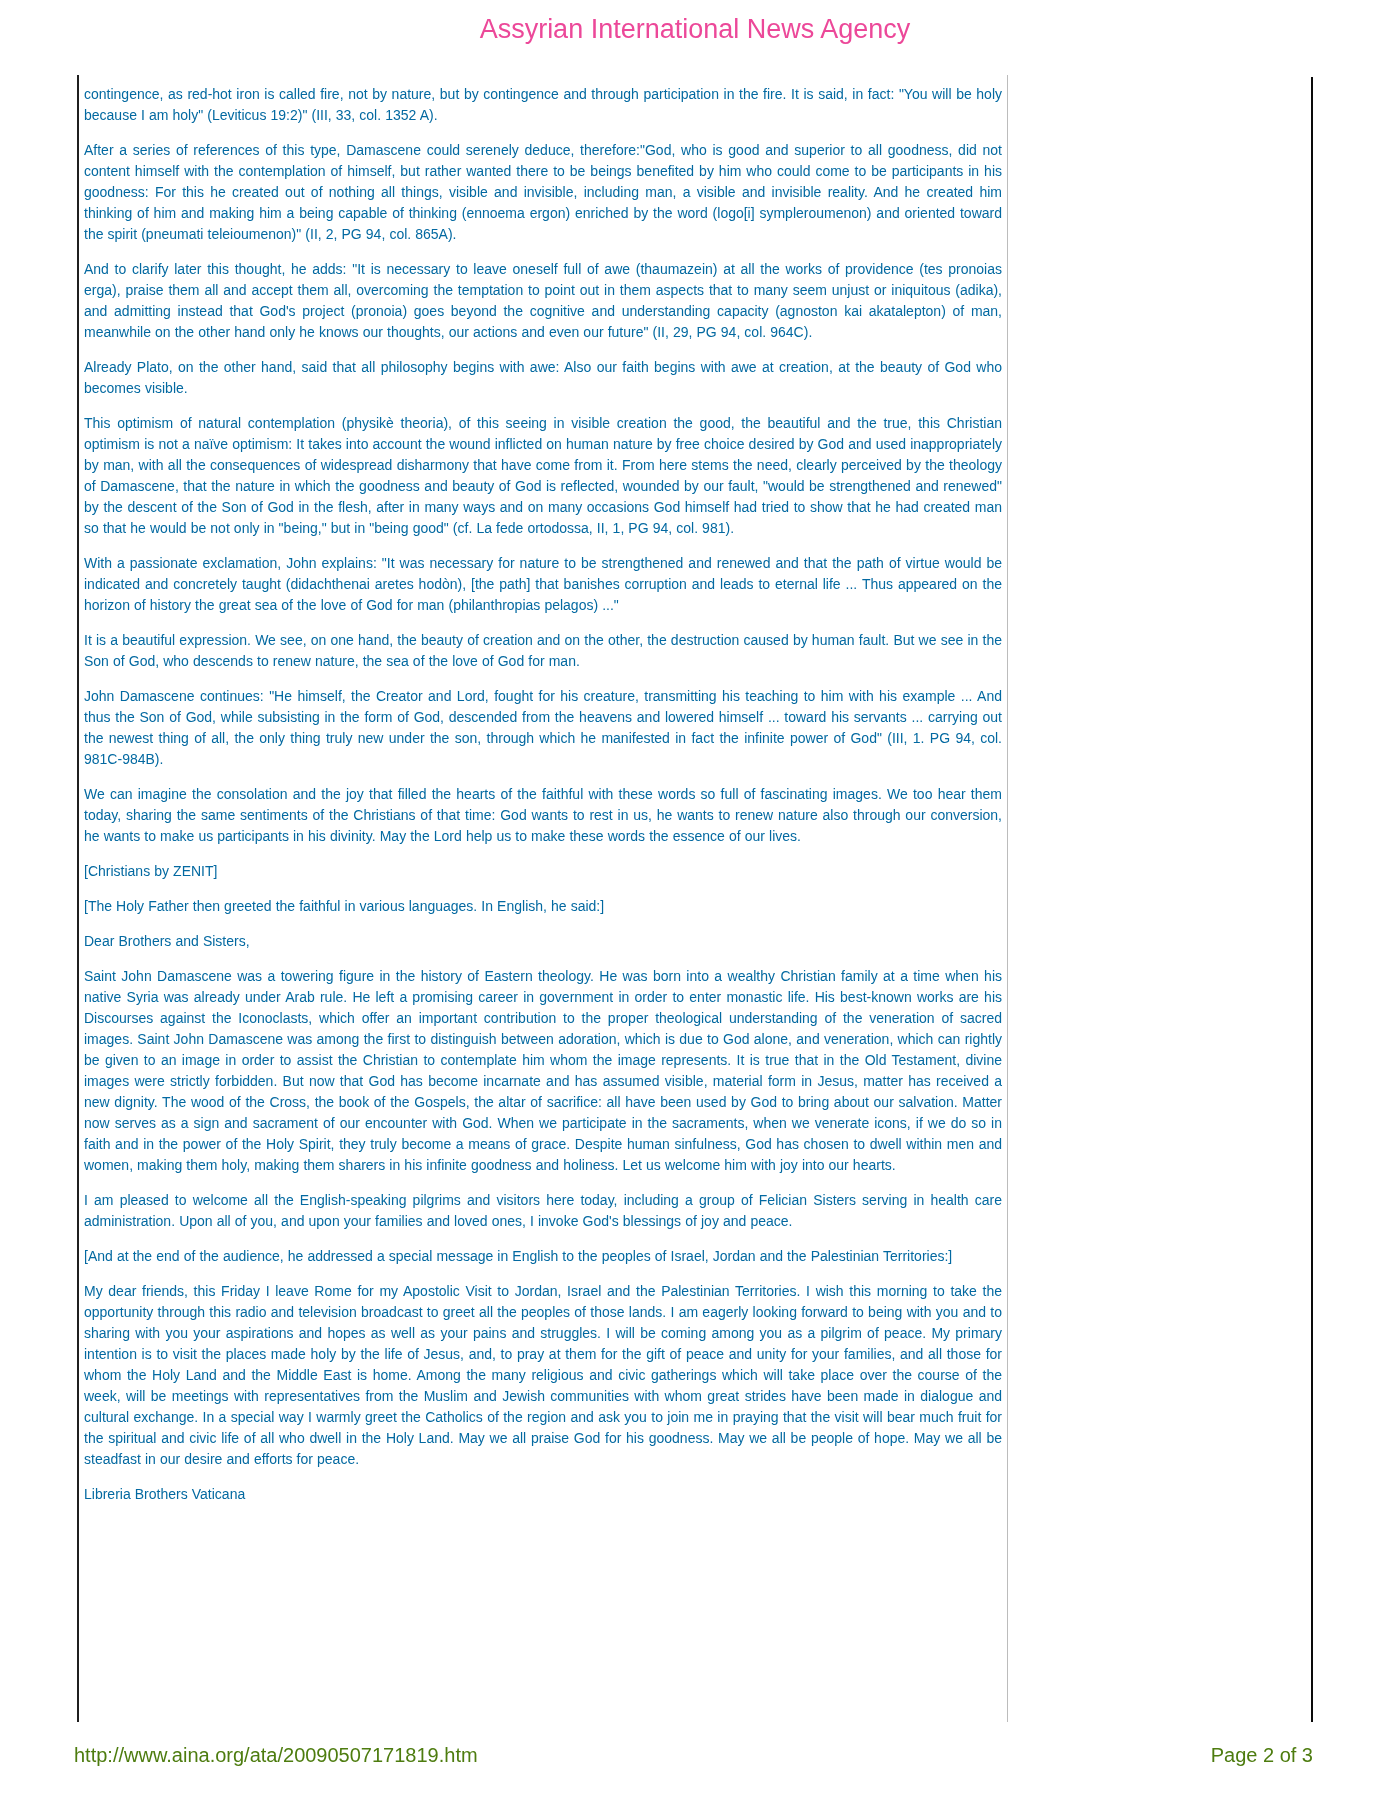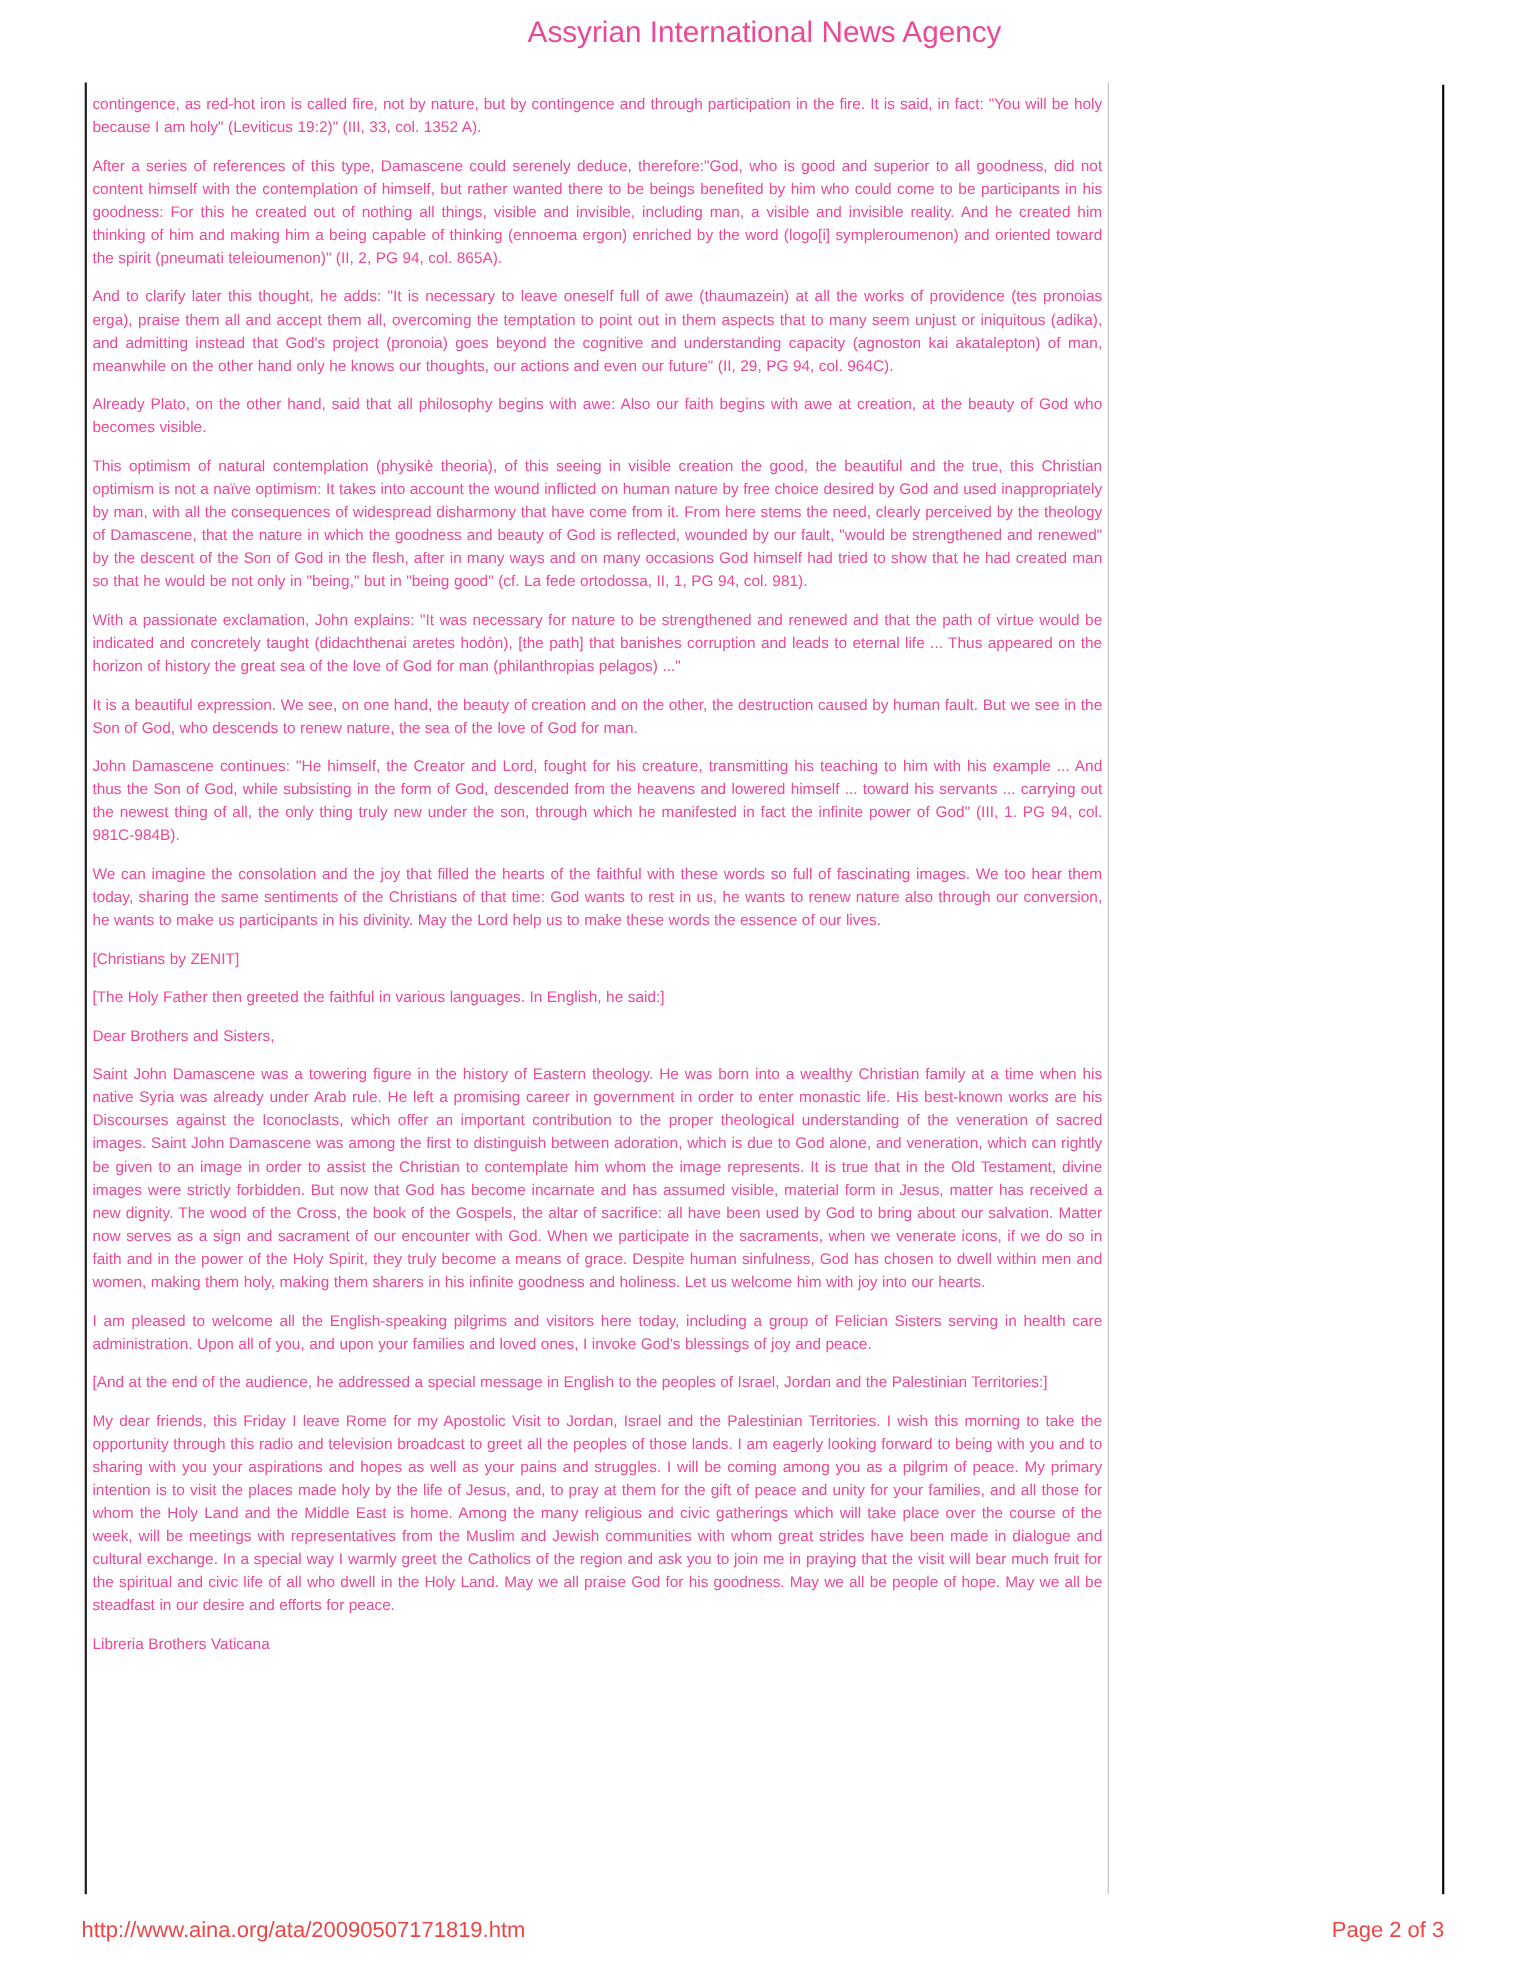--- a/index.html
+++ b/index.html
@@ -41,21 +41,21 @@
   }
   .article-body {
     width: 918px;
   }
   .para {
     margin: 0 0 14px 0;
     font-size: 14px;
     line-height: 21px;
     text-align: justify;
     word-spacing: 0.2px;
-    color: #ec4899;
+    color: #0369a1;
   }
   .para:last-child {
     text-align: left;
   }
   .side-cell {
     position: absolute;
     left: 1008px;
     top: 77px;
     width: 305px;
     height: 1645px;
@@ -64,21 +64,21 @@
   }
   .footer {
     position: absolute;
     left: 74px;
     top: 1744px;
     width: 1239px;
     display: flex;
     justify-content: space-between;
     align-items: baseline;
     font-size: 20px;
-    color: #ef4444;
+    color: #4d7c0f;
   }
   .footer-url { text-align: left; }
   .footer-page { text-align: left; }
 </style>
 </head>
 <body>
 
 <div class="sheet">
 
   <h1 class="title">Assyrian International News Agency</h1>

